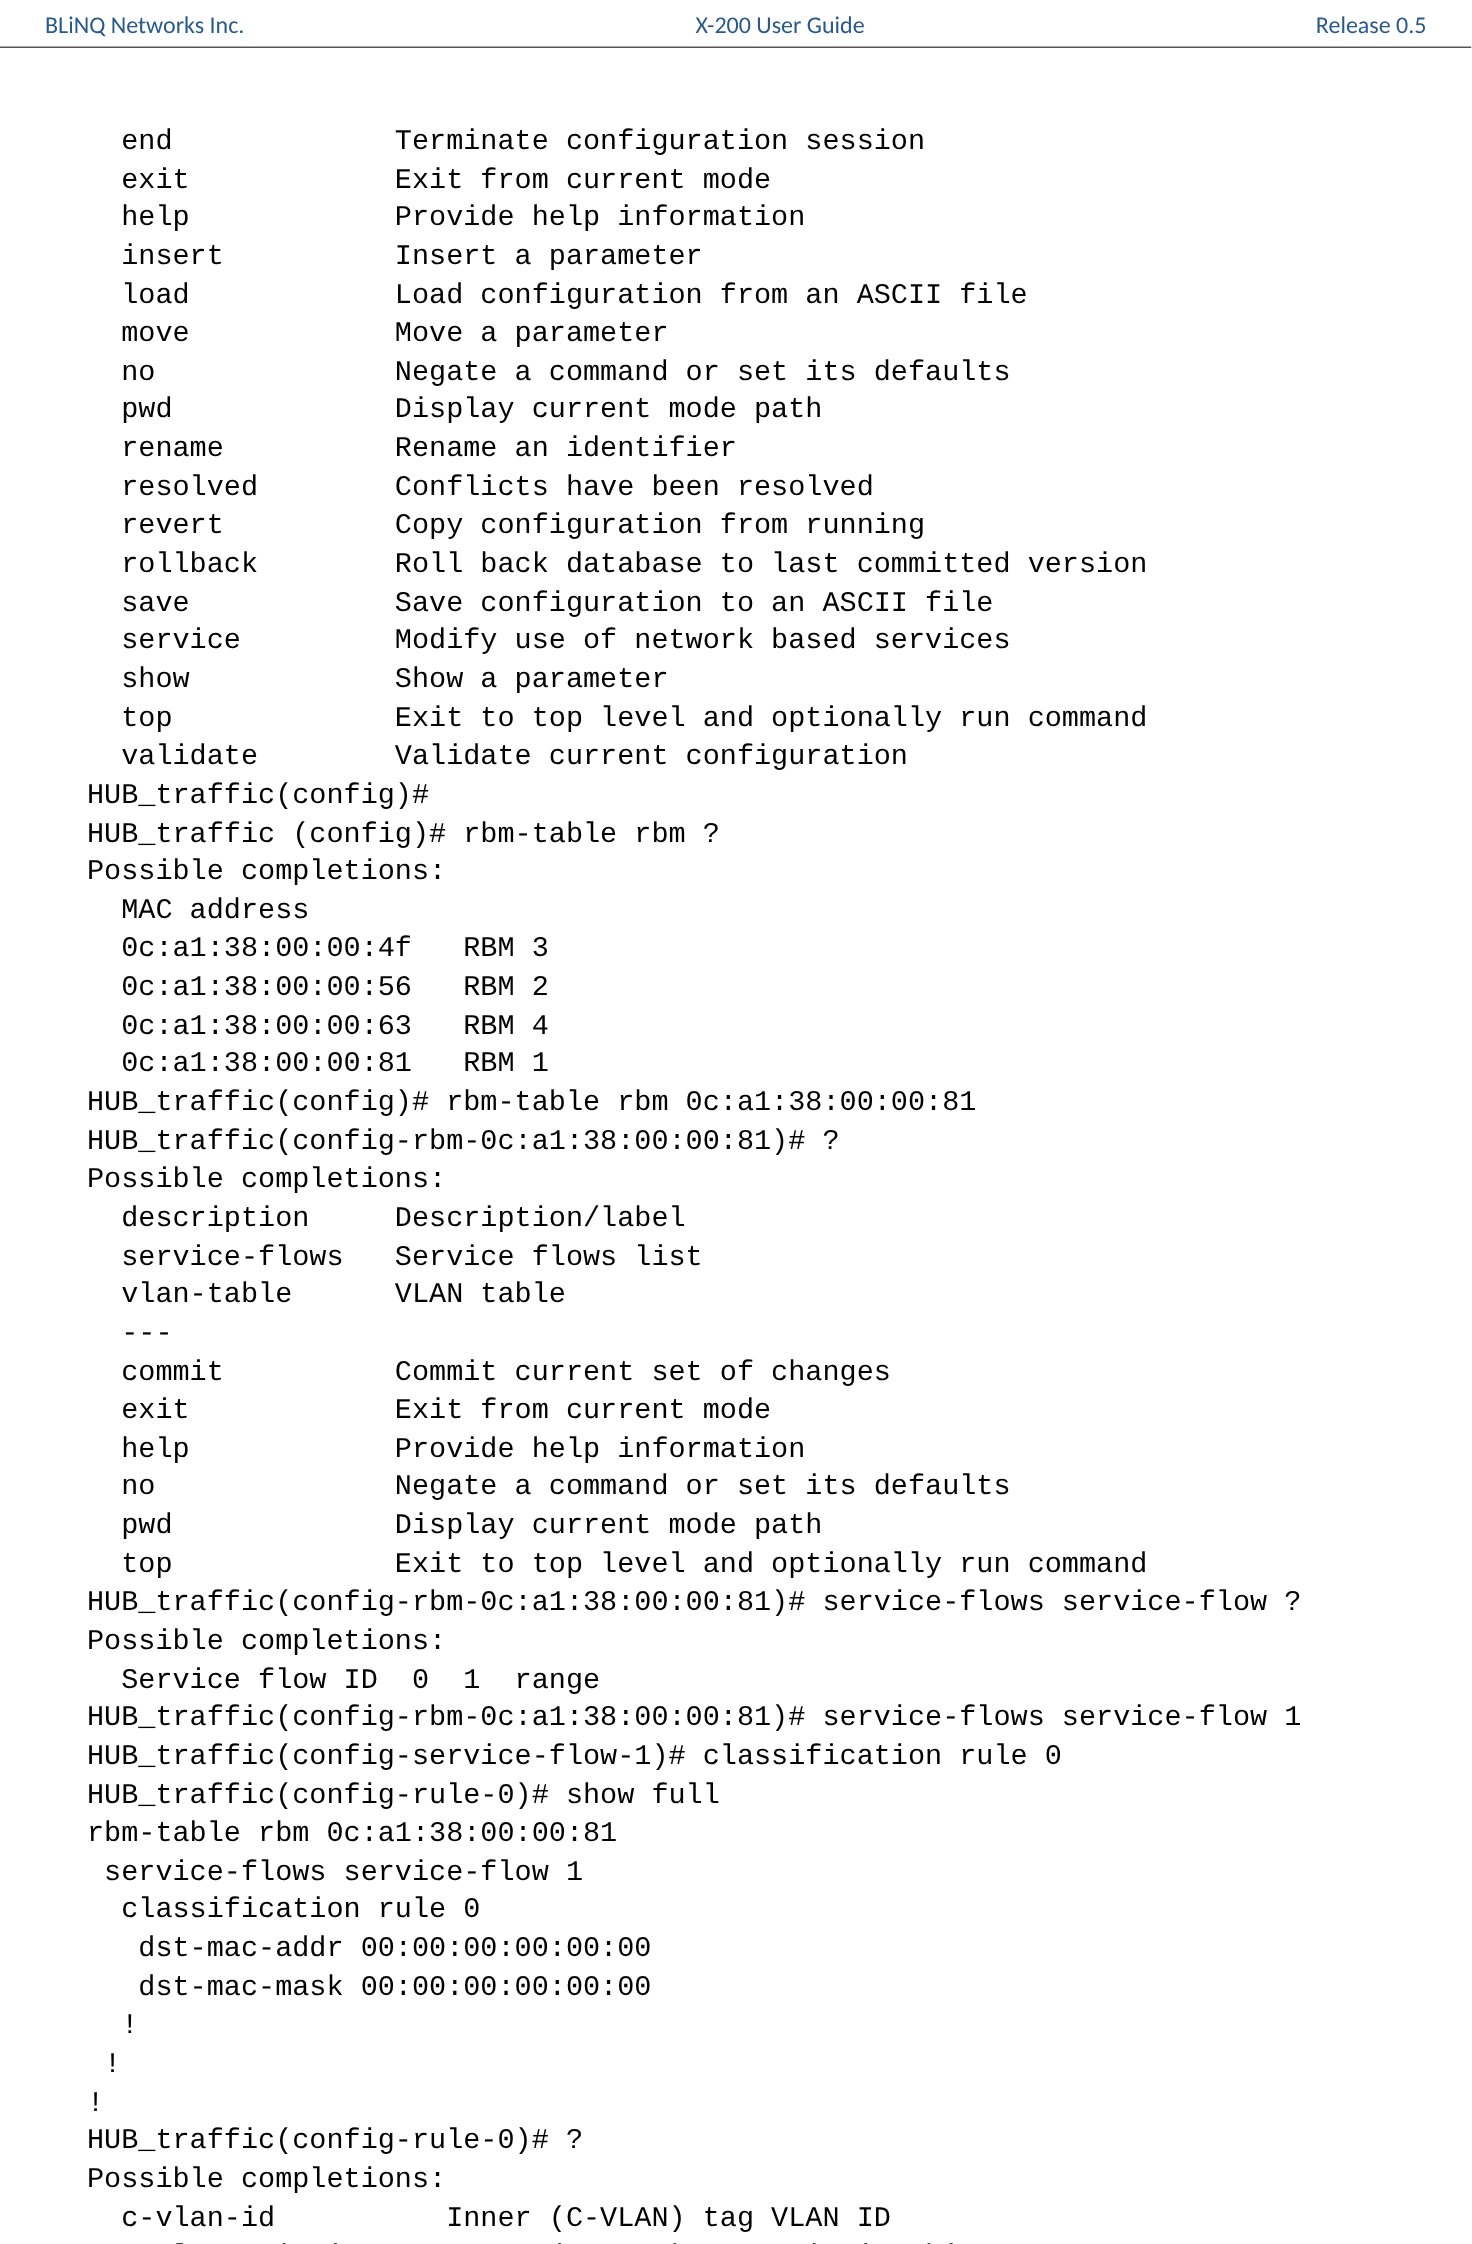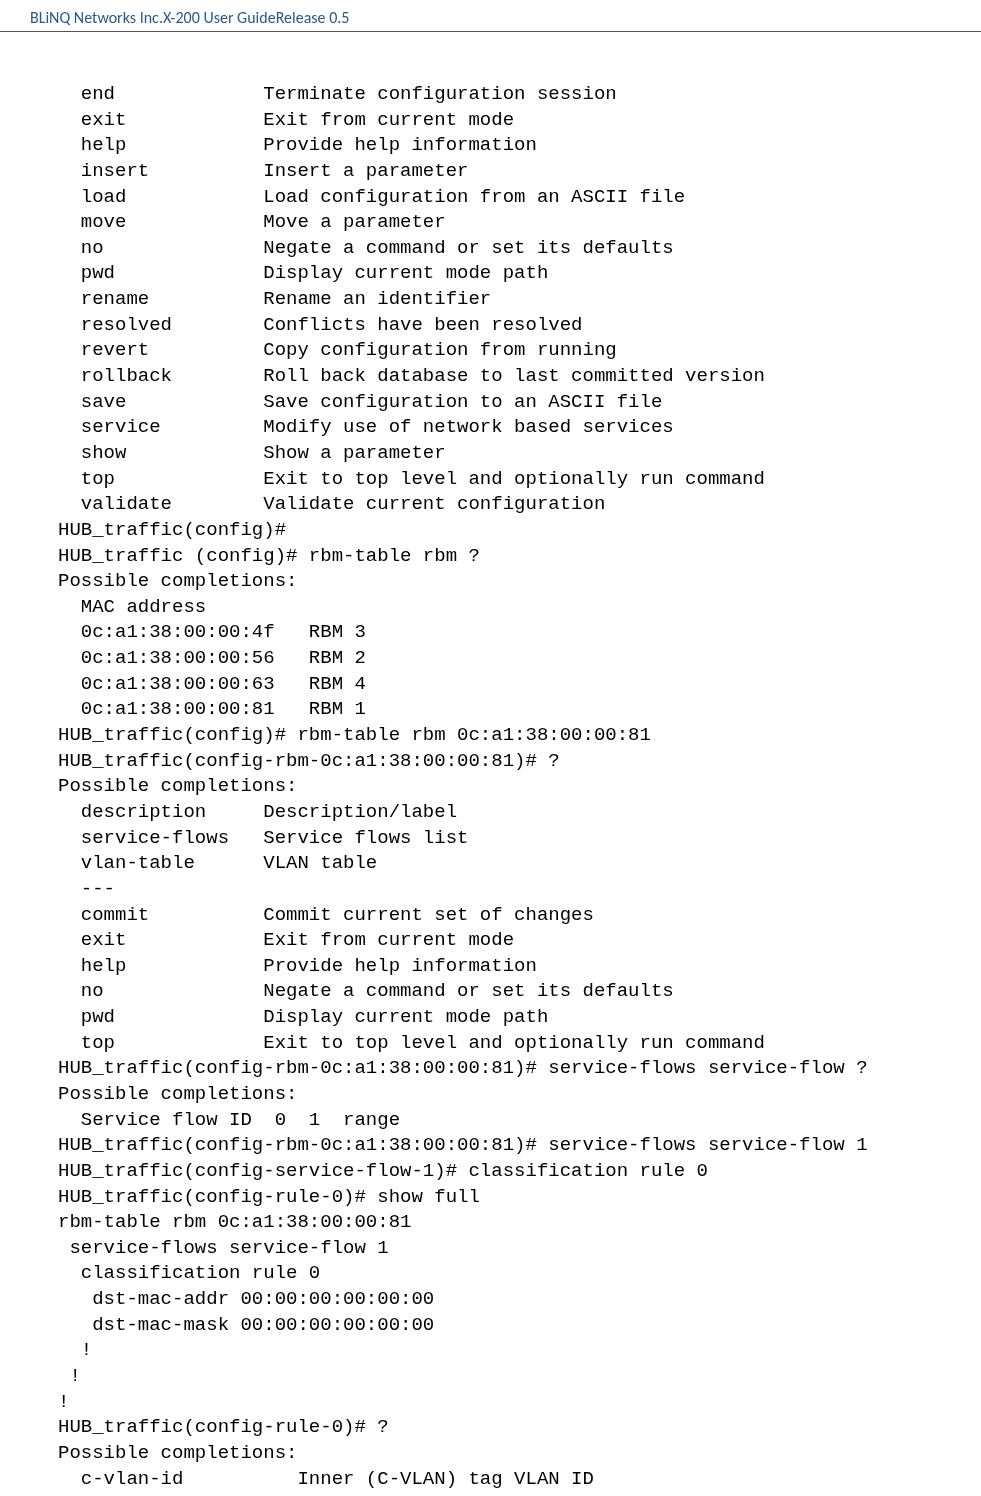--- a/index.html
+++ b/index.html
@@ -10,21 +10,21 @@
       width: 981px;
     }
     .page {
       width: 981px;
       min-height: 1496px;
       position: relative;
       box-sizing: border-box;
     }
     .header {
       display: flex;
-      justify-content: flex-start;
+      justify-content: space-between;
       padding: 8px 30px 4px 30px;
       border-bottom: 1px solid #555;
       color: #2a5a8a;
       font-size: 16px;
     }
     .content {
       padding: 50px 30px 20px 58px;
       font-family: "Courier New", Courier, monospace;
       font-size: 19px;
       line-height: 1.35;

